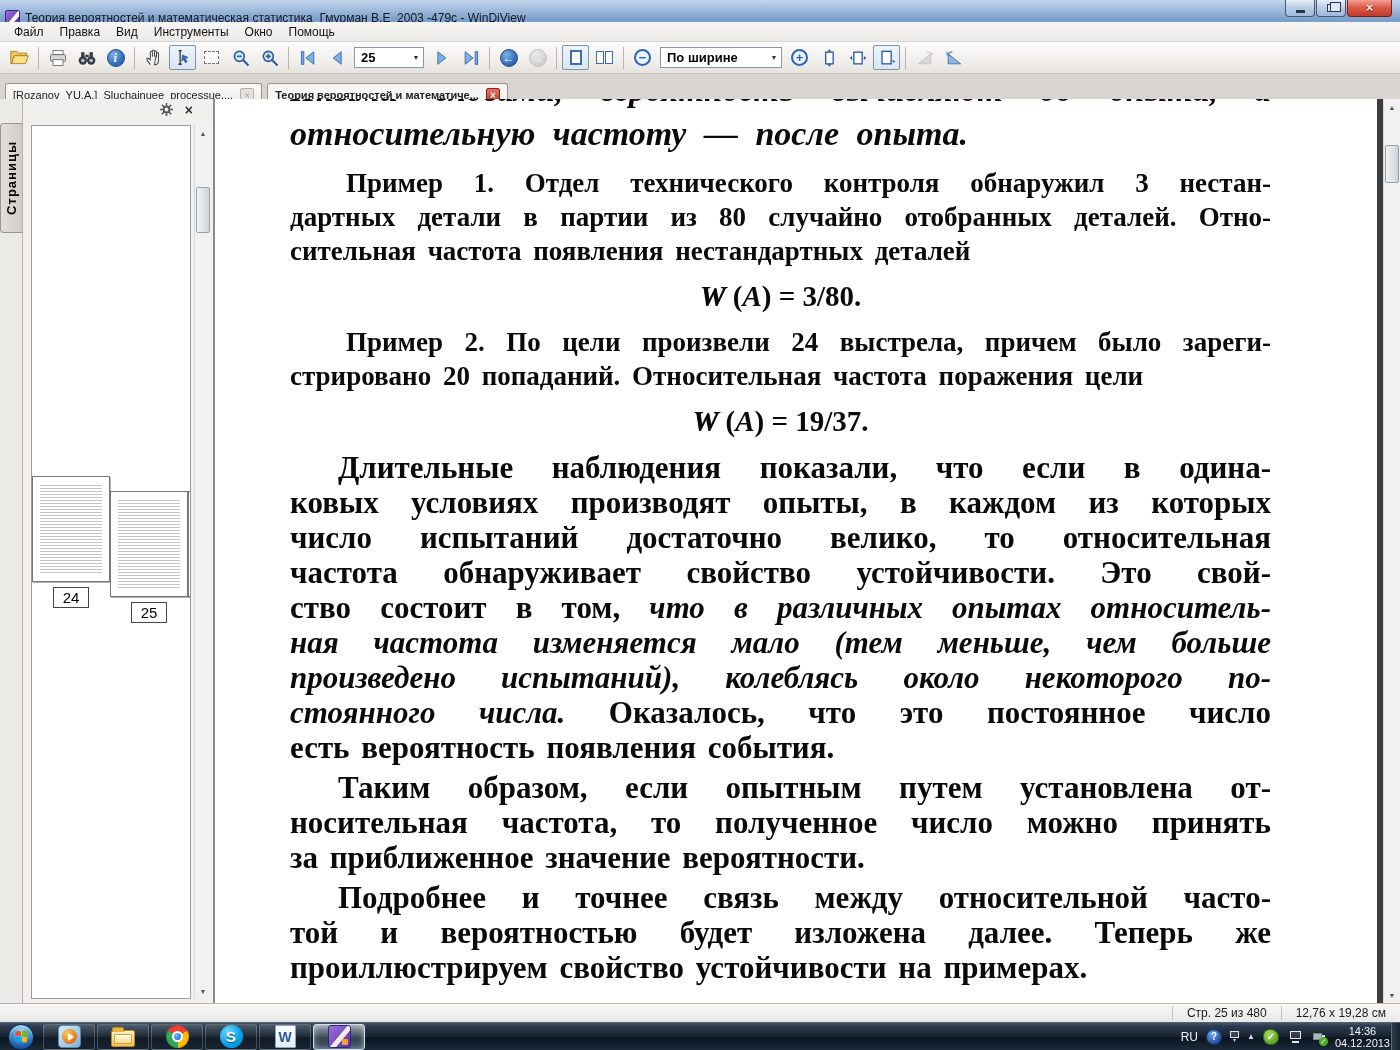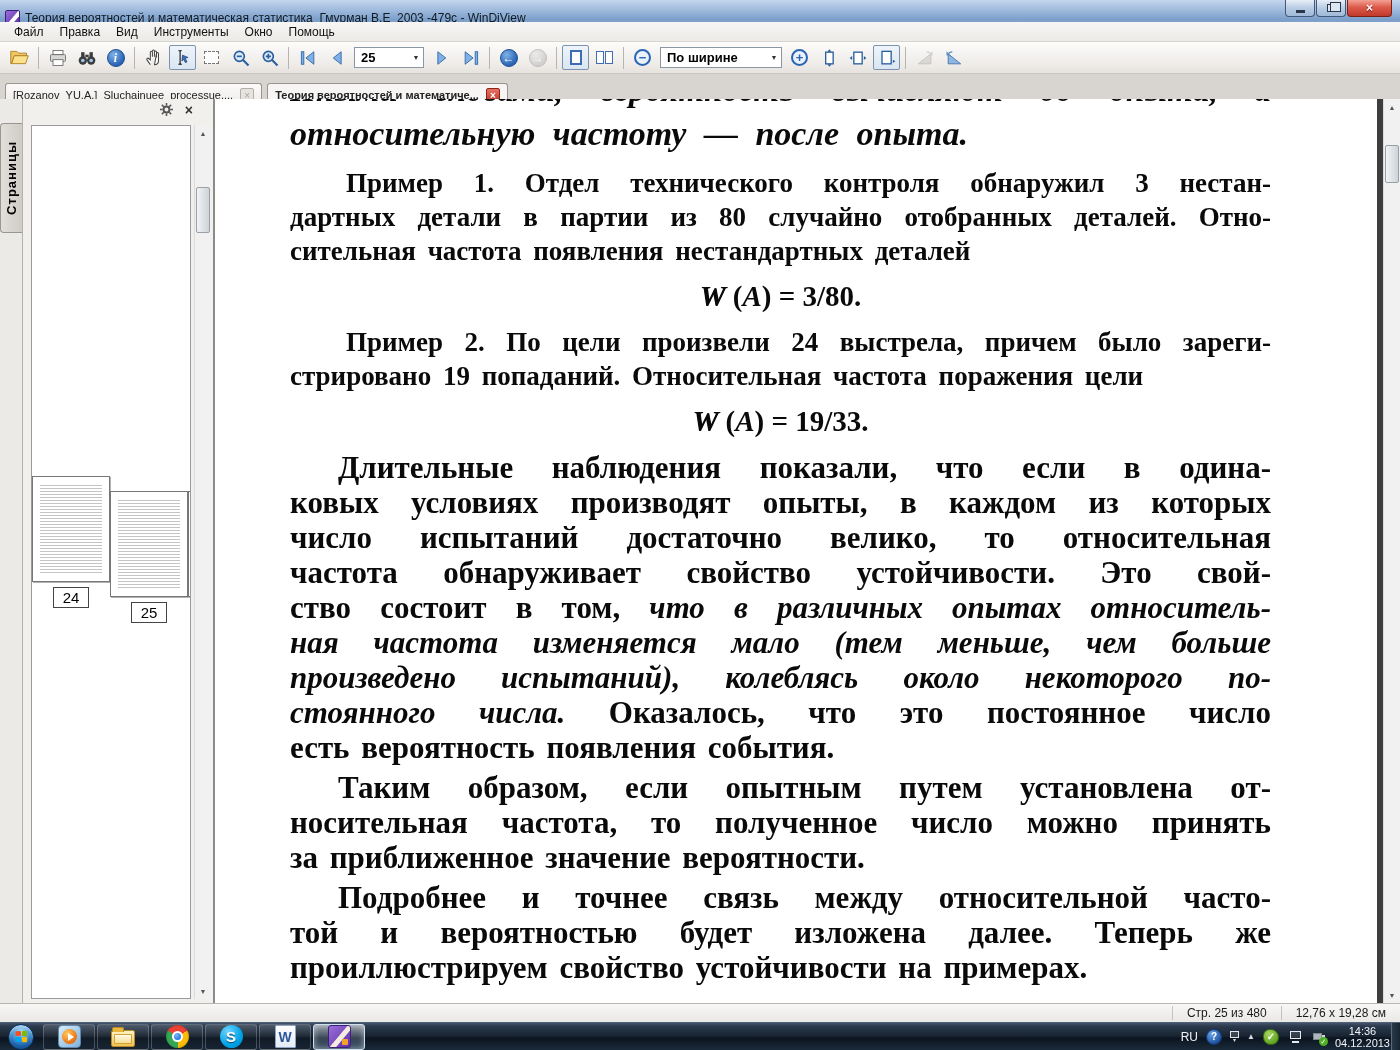--- a/index.html
+++ b/index.html
@@ -465,24 +465,24 @@
             <div class="blk ex">
               <div class="ln just ind"><span>Пример 1. Отдел технического контроля обнаружил 3 нестан-</span></div>
               <div class="ln just"><span>дартных детали в партии из 80 случайно отобранных деталей. Отно-</span></div>
               <div class="ln"><span>сительная частота появления нестандартных деталей</span></div>
             </div>
             <div class="blk formula">
               <div class="ln"><span class="it bb">W</span><span> (</span><span class="it">A</span><span>) = 3/80.</span></div>
             </div>
             <div class="blk ex">
               <div class="ln just ind"><span>Пример 2. По цели произвели 24 выстрела, причем было зареги-</span></div>
-              <div class="ln"><span>стрировано 19 попаданий. Относительная частота поражения цели</span></div>
+              <div class="ln"><span>стрировано 20 попаданий. Относительная частота поражения цели</span></div>
             </div>
             <div class="blk formula">
-              <div class="ln"><span class="it bb">W</span><span> (</span><span class="it">A</span><span>) = 19/33.</span></div>
+              <div class="ln"><span class="it bb">W</span><span> (</span><span class="it">A</span><span>) = 19/37.</span></div>
             </div>
             <div class="blk body">
               <div class="ln just ind"><span>Длительные наблюдения показали, что если в одина-</span></div>
               <div class="ln just"><span>ковых условиях производят опыты, в каждом из которых</span></div>
               <div class="ln just"><span>число испытаний достаточно велико, то относительная</span></div>
               <div class="ln just"><span>частота обнаруживает свойство устойчивости. Это свой-</span></div>
               <div class="ln just"><span>ство состоит в том, </span><span class="it">что в различных опытах относитель-</span></div>
               <div class="ln just"><span class="it">ная частота изменяется мало (тем меньше, чем больше</span></div>
               <div class="ln just"><span class="it">произведено испытаний), колеблясь около некоторого по-</span></div>
               <div class="ln just"><span class="it">стоянного числа.</span><span> Оказалось, что это постоянное число</span></div>

